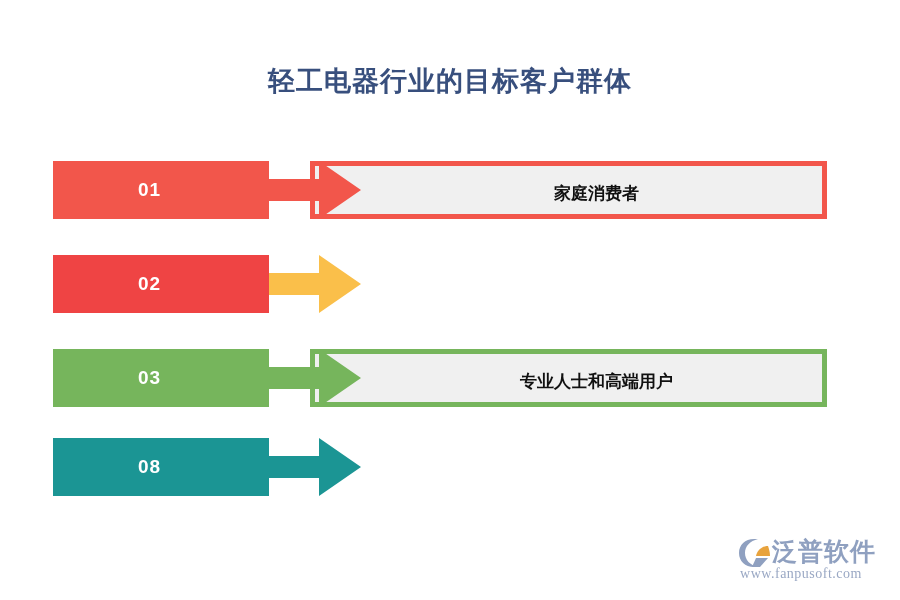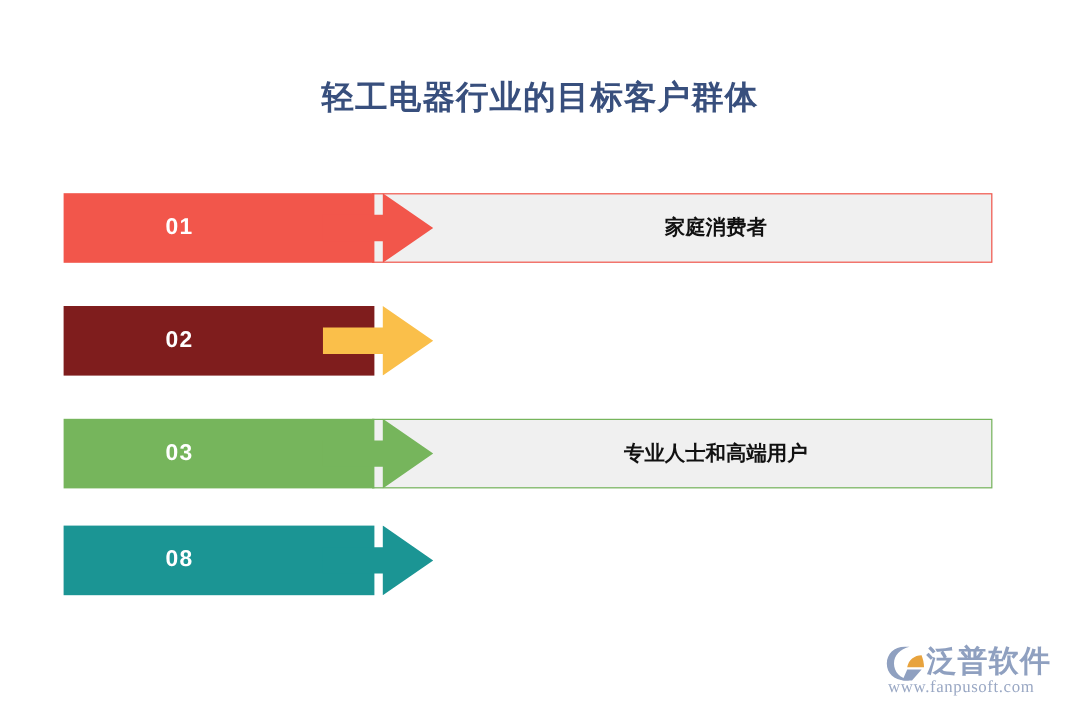--- a/index.html
+++ b/index.html
@@ -48,21 +48,21 @@
 
   
   .desc-box {
     position: absolute;
     left: 310px;
     top: 5px;
     width: 517px;
     height: 58px;
     box-sizing: border-box;
     background: #f0f0f0;
-    border: 1px solid #0ea5e9;
+    border: 5px solid #0ea5e9;
   }
   .desc-label {
     position: absolute;
     left: 56px;           
     top: 0;
     right: 0;
     height: 56px;
     line-height: 56px;
     text-align: center;
     font-size: 17px;
@@ -71,21 +71,20 @@
     white-space: nowrap;
   }
 
   
   .num-block {
     position: absolute;
     left: 53px;
     top: 5px;
     width: 216px;
     height: 58px;
-    padding-left: 43px;
   }
   .num-label {
     position: absolute;
     left: 0;
     top: 0;
     width: 193px;
     height: 58px;
     line-height: 58px;
     text-align: center;
     font-size: 19px;
@@ -161,21 +160,21 @@
       <div class="num-label">01</div>
     </div>
     <div class="arrow">
       <svg width="92" height="58" viewBox="0 0 92 58" xmlns="http://www.w3.org/2000/svg">
         <path d="M0 18 L50 18 L50 0 L92 29 L50 58 L50 40 L0 40 Z" fill="#F2564B"></path>
       </svg>
     </div>
   </div>
 
   <div class="row" style="top:250px;">
-    <div class="num-block" style="background:#7f1d1d;">
+    <div class="num-block" style="background:#ef4444;">
       <div class="num-label">02</div>
     </div>
     <div class="arrow">
       <svg width="92" height="58" viewBox="0 0 92 58" xmlns="http://www.w3.org/2000/svg">
         <path d="M0 18 L50 18 L50 0 L92 29 L50 58 L50 40 L0 40 Z" fill="#FABF4A"></path>
       </svg>
     </div>
   </div>
 
   <div class="row" style="top:344px;">

